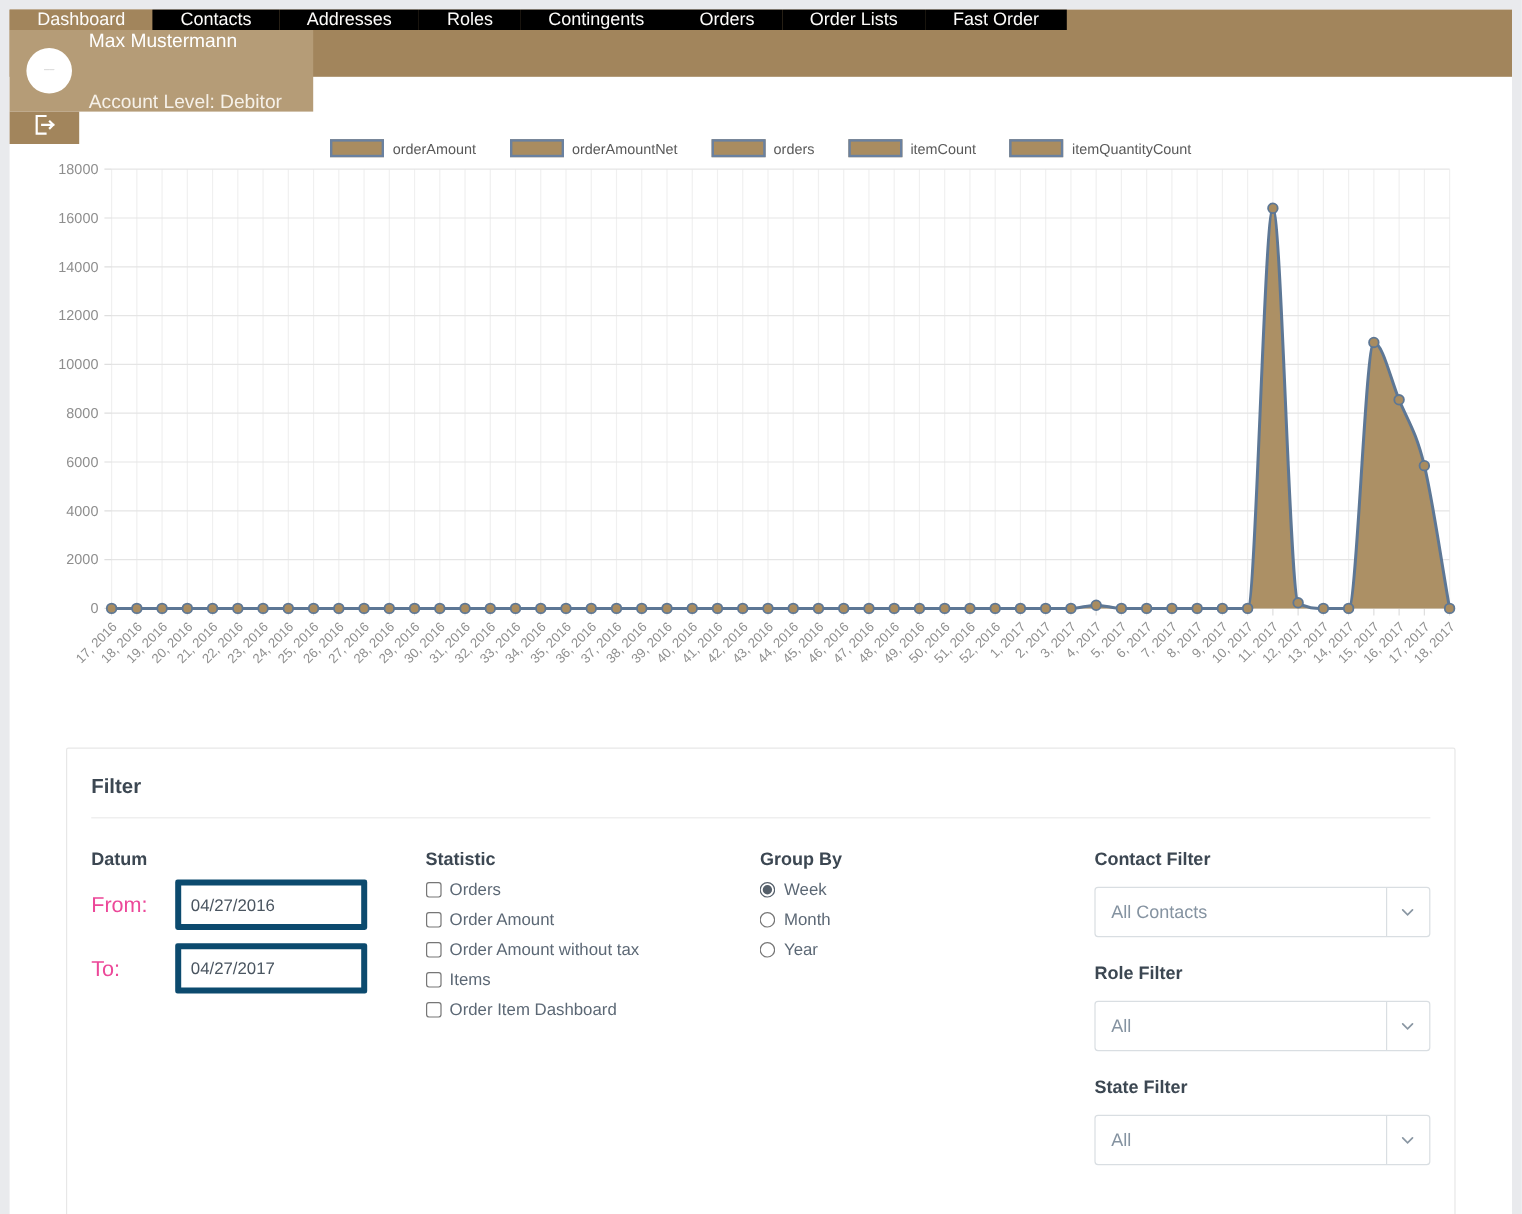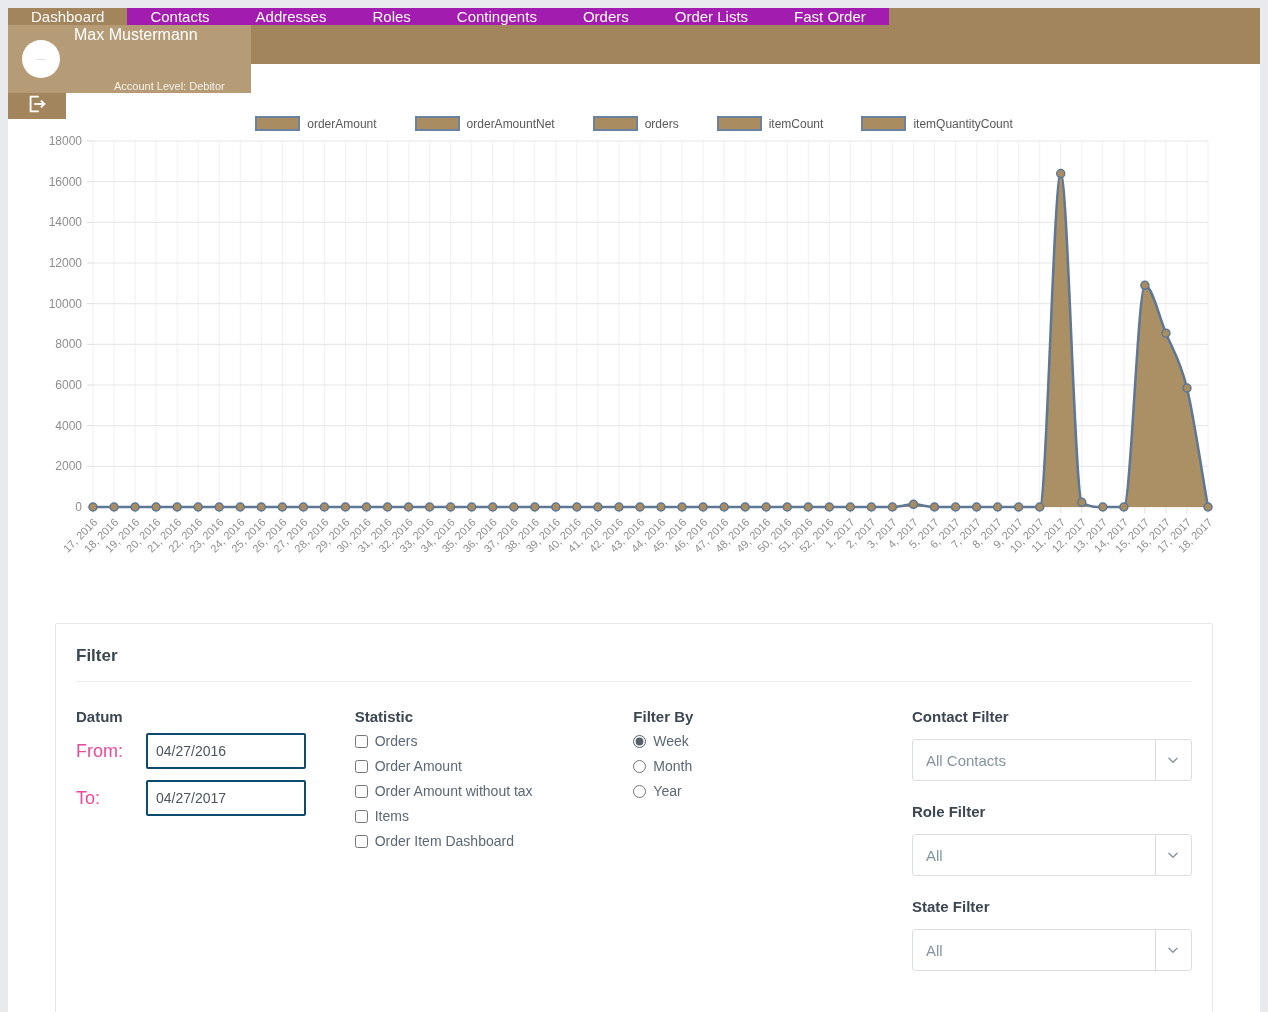--- a/index.html
+++ b/index.html
@@ -4,51 +4,51 @@
 <style>
   * { margin:0; padding:0; box-sizing:border-box; }
   html,body { width:1268px; height:1012px; overflow:hidden; background:#e9eaed;
               font-family:"Liberation Sans", sans-serif; }
   .frame { margin:8px 8px 0 8px; width:1252px; background:#fff; min-height:1004px; }
 
   
   .navbar { height:56px; background:#a2855c; display:flex; align-items:flex-start;flex-direction:column; }
   .nav-menu { display:flex; }
   .nav-item { display:flex; align-items:center; padding:0 23px; color:#fdfcfa;
-              font-size:15px; background:#a21caf; cursor:pointer; white-space:nowrap; }
+              font-size:15px; background:#000000; cursor:pointer; white-space:nowrap; }
   .nav-item.active { background:#a2855c; }
   .nav-spacer { flex:1; }
   .user-block { display:flex; align-items:center; gap:14px; padding:0 26px 0 14px;
                 background:#b59c77; }
   .avatar { width:38px; height:38px; border-radius:50%; background:#fff; display:flex;
             align-items:center; justify-content:center; color:#b9b9b9; font-size:6px; }
   .user-text { display:flex; flex-direction:column; justify-content:center;gap:35px; }
   .user-name { color:#ffffff; font-size:16px; line-height:19px; }
-  .user-level { color:#f6f1e9; font-size:11px; line-height:14px;margin-left:40px; }
+  .user-level { color:#f6f1e9; font-size:16px; line-height:14px; }
   .logout { width:58px; display:flex; align-items:center; justify-content:center;
             background:#a2855c; cursor:pointer; }
 
   
   .chart-section { padding-top:52px; }
-  .legend-row { display:flex; justify-content:center; align-items:center; gap:38px; }
+  .legend-row { display:flex; justify-content:center; align-items:center; gap:28px; }
   .legend-item { display:flex; align-items:center; gap:7px; cursor:pointer; }
   .legend-swatch { width:45px; height:15px; background:#a98c60; border:2px solid #6a81a0; }
   .legend-label { font-size:12px; color:#595959; }
   #chart-svg { display:block; margin-top:2px; }
 
   
   .filter-card { margin:28px 47px 0 47px; border:1px solid #e7e7e7; border-radius:2px;
                  background:#fff; padding:22px 20px 40px 20px; min-height:420px; }
   .filter-title { font-size:17px; font-weight:bold; color:#3c4752; }
   .filter-divider { border:none; border-top:1px solid #ececec; margin:15px 0 26px 0; }
   .filter-grid { display:grid; grid-template-columns:repeat(4,1fr); column-gap:10px; }
   .col-header { font-size:15px; font-weight:bold; color:#3c4752; margin-bottom:8px; }
   .form-row { display:flex; align-items:center; margin-bottom:11px; }
   .form-label { width:70px; font-size:18px; color:#ec4899; }
-  .text-input { width:160px; height:26px; border:2px solid #0c4a6e; border-radius:2px;
+  .text-input { width:160px; height:26px; border:5px solid #0c4a6e; border-radius:2px;
                 padding:16px 8px; font-size:14px; color:#4a5560;
                 font-family:"Liberation Sans", sans-serif; }
   .check-row { display:flex; align-items:center; gap:7px; margin-bottom:9px;
                font-size:14px; color:#5c6875; cursor:pointer; }
   .check-row input { width:13px; height:13px; accent-color:#555f6a; cursor:pointer; }
   .select-label { font-size:15px; font-weight:bold; color:#3c4752; margin-bottom:14px; }
   .select-box { width:280px; height:42px; border:1px solid #d9dee2; border-radius:3px;
                 display:flex; align-items:stretch; background:#fff; cursor:pointer;
                 margin-bottom:22px; }
   .select-value { flex:1; display:flex; align-items:center; padding-left:13px;
@@ -401,21 +401,21 @@
           <input type="checkbox" style="">
           <span>Items</span>
         </label>
         <label class="check-row">
           <input type="checkbox" style="">
           <span>Order Item Dashboard</span>
         </label>
       </div>
 
       <div>
-        <div class="col-header">Filter By</div>
+        <div class="col-header">Group By</div>
         <label class="check-row">
           <input type="radio" name="groupby" checked="" style="">
           <span>Week</span>
         </label>
         <label class="check-row">
           <input type="radio" name="groupby" style="">
           <span>Month</span>
         </label>
         <label class="check-row">
           <input type="radio" name="groupby" style="">

